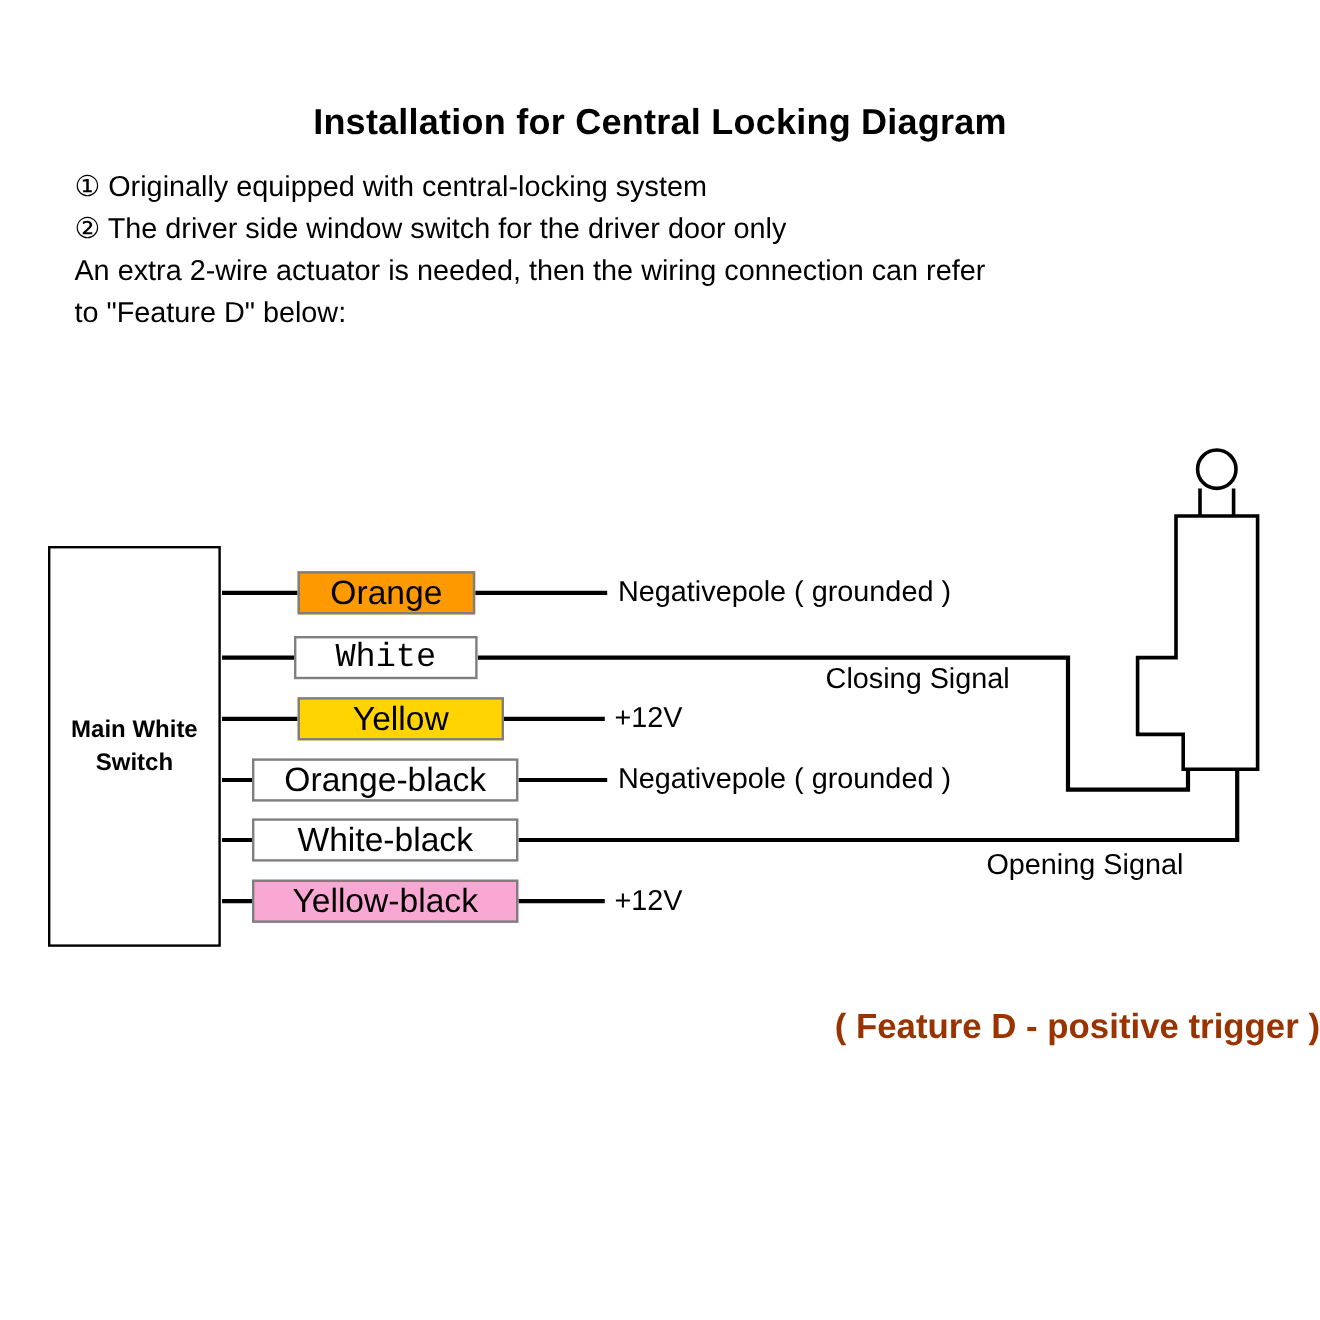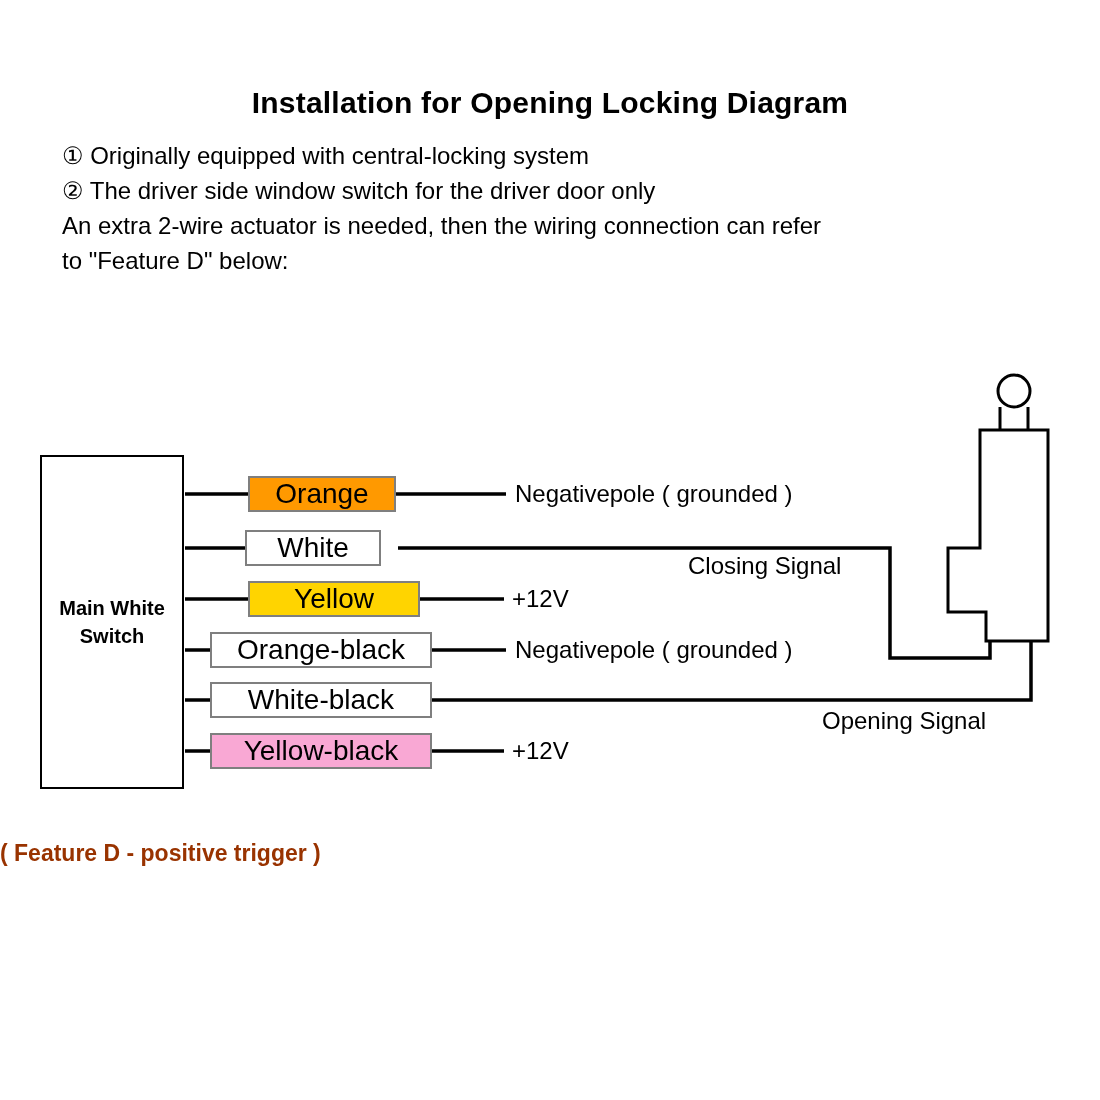--- a/index.html
+++ b/index.html
@@ -75,31 +75,31 @@
     position: absolute;
     font-size: 24px;
     line-height: 28px;
     white-space: nowrap;
   }
   .caption {
     position: absolute;
     left: 0;
     top: 840px;
     width: 1100px;
-    text-align: left;
-    font-size: 23px;
+    text-align: right;
+    font-size: 29px;
     font-weight: bold;
   }
 </style>
 </head>
 <body>
 
 <div class="canvas">
 
-  <h1 class="title">Installation for Opening Locking Diagram</h1>
+  <h1 class="title">Installation for Central Locking Diagram</h1>
 
   <div class="notes">
     <div>① Originally equipped with central-locking system</div>
     <div>② The driver side window switch for the driver door only</div>
     <div>An extra 2-wire actuator is needed, then the wiring connection can refer</div>
     <div>to "Feature D" below:</div>
   </div>
 
   <svg class="wiring-svg" viewBox="0 0 1100 1100">
 
@@ -117,21 +117,21 @@
       <path d="M980 430H1048V641H986V612H948V548H980Z" fill="#ffffff" stroke="#000000" stroke-width="3" stroke-linejoin="miter"></path>
     </g>
   </svg>
 
   <div class="main-unit">
     <div>Main White</div>
     <div>Switch</div>
   </div>
 
   <div class="wire-box" style="left: 248px; top: 476px; width: 148px; background-color: rgb(255, 153, 0);">Orange</div>
-  <div class="wire-box" style="left: 245px; top: 530px; width: 136px; background-color: rgb(255, 255, 255);">White</div>
+  <div class="wire-box" style="left: 245px; top: 530px; width: 153px; background-color: rgb(255, 255, 255); font-family: Liberation Mono, monospace;">White</div>
   <div class="wire-box" style="left: 248px; top: 581px; width: 172px; background-color: rgb(255, 212, 0);">Yellow</div>
   <div class="wire-box" style="left: 210px; top: 632px; width: 222px; background-color: rgb(255, 255, 255);">Orange-black</div>
   <div class="wire-box" style="left: 210px; top: 682px; width: 222px; background-color: rgb(255, 255, 255);">White-black</div>
   <div class="wire-box" style="left: 210px; top: 733px; width: 222px; background-color: #f9a8d4;">Yellow-black</div>
 
   <div class="wire-text" style="left:515px; top:480px;">Negativepole ( grounded )</div>
   <div class="wire-text" style="left:688px; top:552px;">Closing Signal</div>
   <div class="wire-text" style="left:512px; top:585px;">+12V</div>
   <div class="wire-text" style="left:515px; top:636px;">Negativepole ( grounded )</div>
   <div class="wire-text" style="left:822px; top:707px;">Opening Signal</div>

